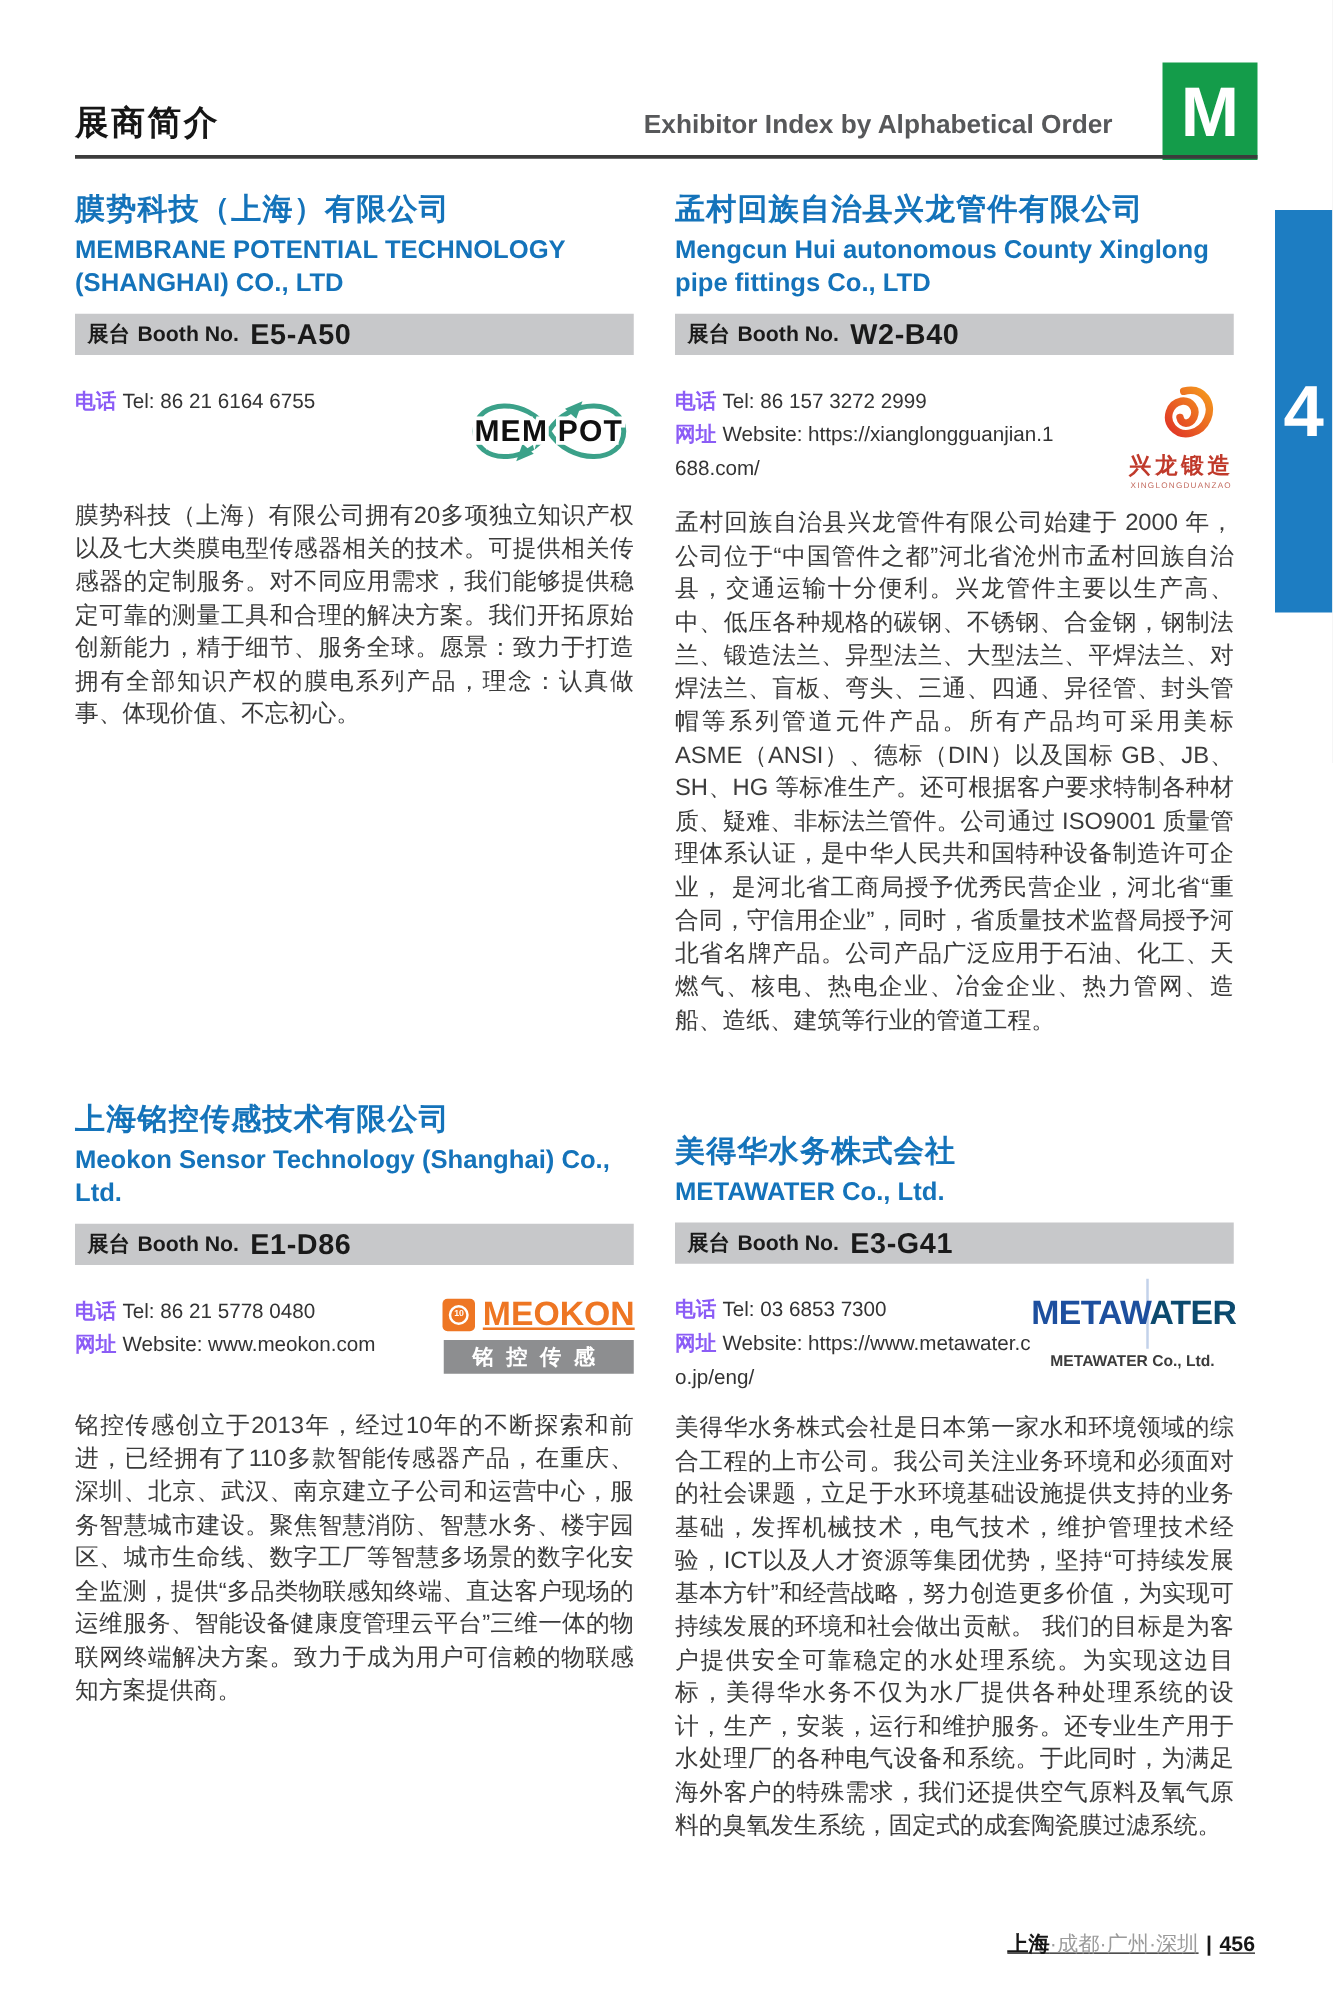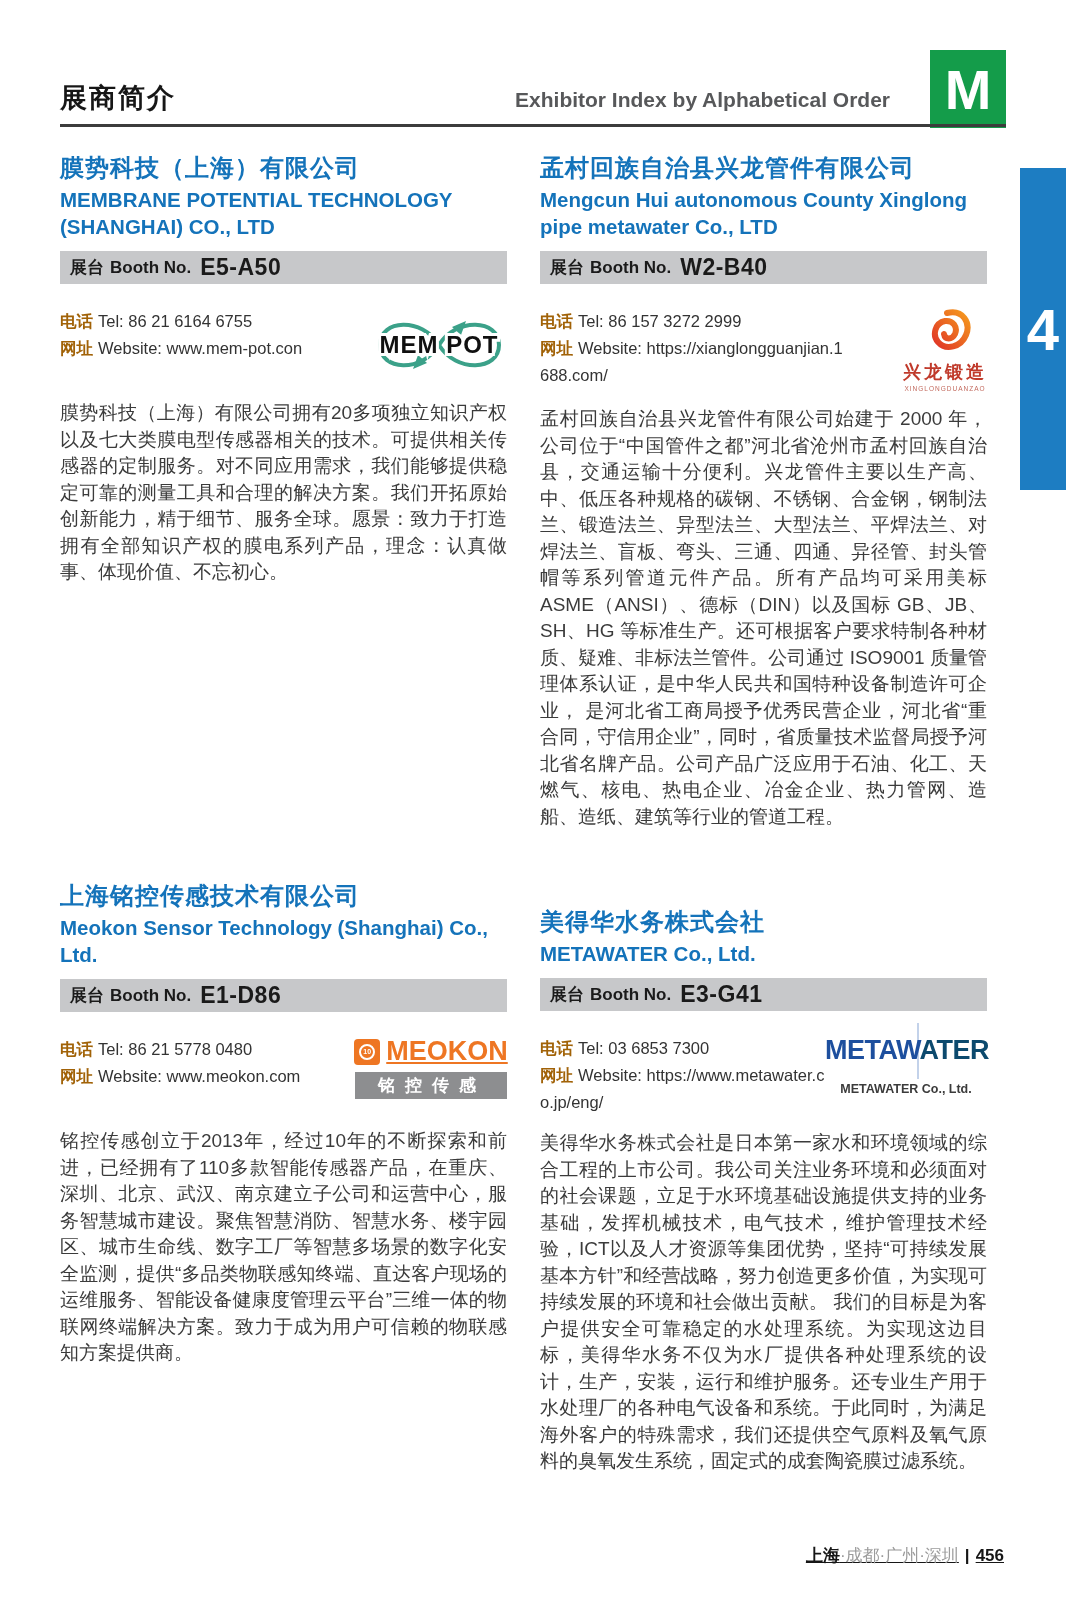--- a/index.html
+++ b/index.html
@@ -27,21 +27,21 @@
 
   .name-cn{ font-size:24px; font-weight:bold; color:var(--title_blue,#1473ba); line-height:31px; letter-spacing:1px;}
   .name-en{ font-size:20.5px; font-weight:bold; color:var(--title_blue,#1473ba); line-height:27px; margin-top:3px;}
   .booth-bar{ margin-top:11px; background:#c7c8ca; height:33px; display:flex; align-items:center; padding:0 10px; }
   .booth-label{ font-size:17px; font-weight:bold; color:#1a1a1a; }
   .booth-label .bl-en{ margin-left:6px; }
   .booth-no{ font-size:23px; font-weight:bold; color:#1a1a1a; margin-left:9px; letter-spacing:0.5px;}
 
   .contact{ margin-top:24px; display:flex; justify-content:space-between; min-height:78px; }
   .contact-left{ width:306px; font-size:16.5px; color:#333; line-height:27px; }
-  .c-label{ font-weight:bold; color:#a16207; margin-right:5px;text-align:center; }
+  .c-label{ font-weight:bold; color:#8b5cf6; margin-right:5px;text-align:center; }
   .url{ overflow-wrap:break-word; word-break:break-all; }
 
   .desc{ margin-top:14px; font-size:19px; line-height:26.5px; color:#3b3b3b; text-align:justify; }
 
   
   .logo-box{ flex-shrink:0; display:flex; flex-direction:column; align-items:center; }
 
   
   .mempot-text{ font-weight:bold; letter-spacing:1px; }
 
@@ -90,37 +90,36 @@
   <section class="entry" id="e1">
     <h2 class="name-cn">膜势科技（上海）有限公司</h2>
     <h3 class="name-en">MEMBRANE POTENTIAL TECHNOLOGY (SHANGHAI) CO., LTD</h3>
     <div class="booth-bar">
       <span class="booth-label"><span>展台</span><span class="bl-en">Booth No.</span></span>
       <span class="booth-no">E5-A50</span>
     </div>
     <div class="contact">
       <div class="contact-left">
         <div><span class="c-label">电话</span><span>Tel:</span> <span>86 21 6164 6755</span></div>
-        <div><span class="c-label">网址</span><span>Website:</span> <span class="url">www.mem-pot.con</span></div>
       </div>
       <div class="logo-box">
         <svg width="135" height="74" viewBox="0 0 135 74">
           <path d="M67,37 C50,9 8,11 8,37 C8,63 50,65 67,37 C84,9 127,11 127,37 C127,63 84,65 67,37" fill="none" stroke="#3ba189" stroke-width="4"></path>
           <polygon points="80,19 94,13 89,27" fill="#3ba189"></polygon>
           <polygon points="55,55 41,61 46,47" fill="#3ba189"></polygon>
           <text class="mempot-text" x="67" y="45" text-anchor="middle" font-size="24" fill="#101010" stroke="#ffffff" stroke-width="6" paint-order="stroke">MEM POT</text>
         </svg>
       </div>
     </div>
     <p class="desc">膜势科技（上海）有限公司拥有20多项独立知识产权以及七大类膜电型传感器相关的技术。可提供相关传感器的定制服务。对不同应用需求，我们能够提供稳定可靠的测量工具和合理的解决方案。我们开拓原始创新能力，精于细节、服务全球。愿景：致力于打造拥有全部知识产权的膜电系列产品，理念：认真做事、体现价值、不忘初心。</p>
   </section>
 
   <section class="entry" id="e2">
     <h2 class="name-cn">孟村回族自治县兴龙管件有限公司</h2>
-    <h3 class="name-en">Mengcun Hui autonomous County Xinglong pipe metawater Co., LTD</h3>
+    <h3 class="name-en">Mengcun Hui autonomous County Xinglong pipe fittings Co., LTD</h3>
     <div class="booth-bar">
       <span class="booth-label"><span>展台</span><span class="bl-en">Booth No.</span></span>
       <span class="booth-no">W2-B40</span>
     </div>
     <div class="contact">
       <div class="contact-left">
         <div><span class="c-label">电话</span><span>Tel:</span> <span>86 157 3272 2999</span></div>
         <div><span class="c-label">网址</span><span>Website:</span> <span class="url">https://xianglongguanjian.1688.com/</span></div>
       </div>
       <div class="logo-box">

